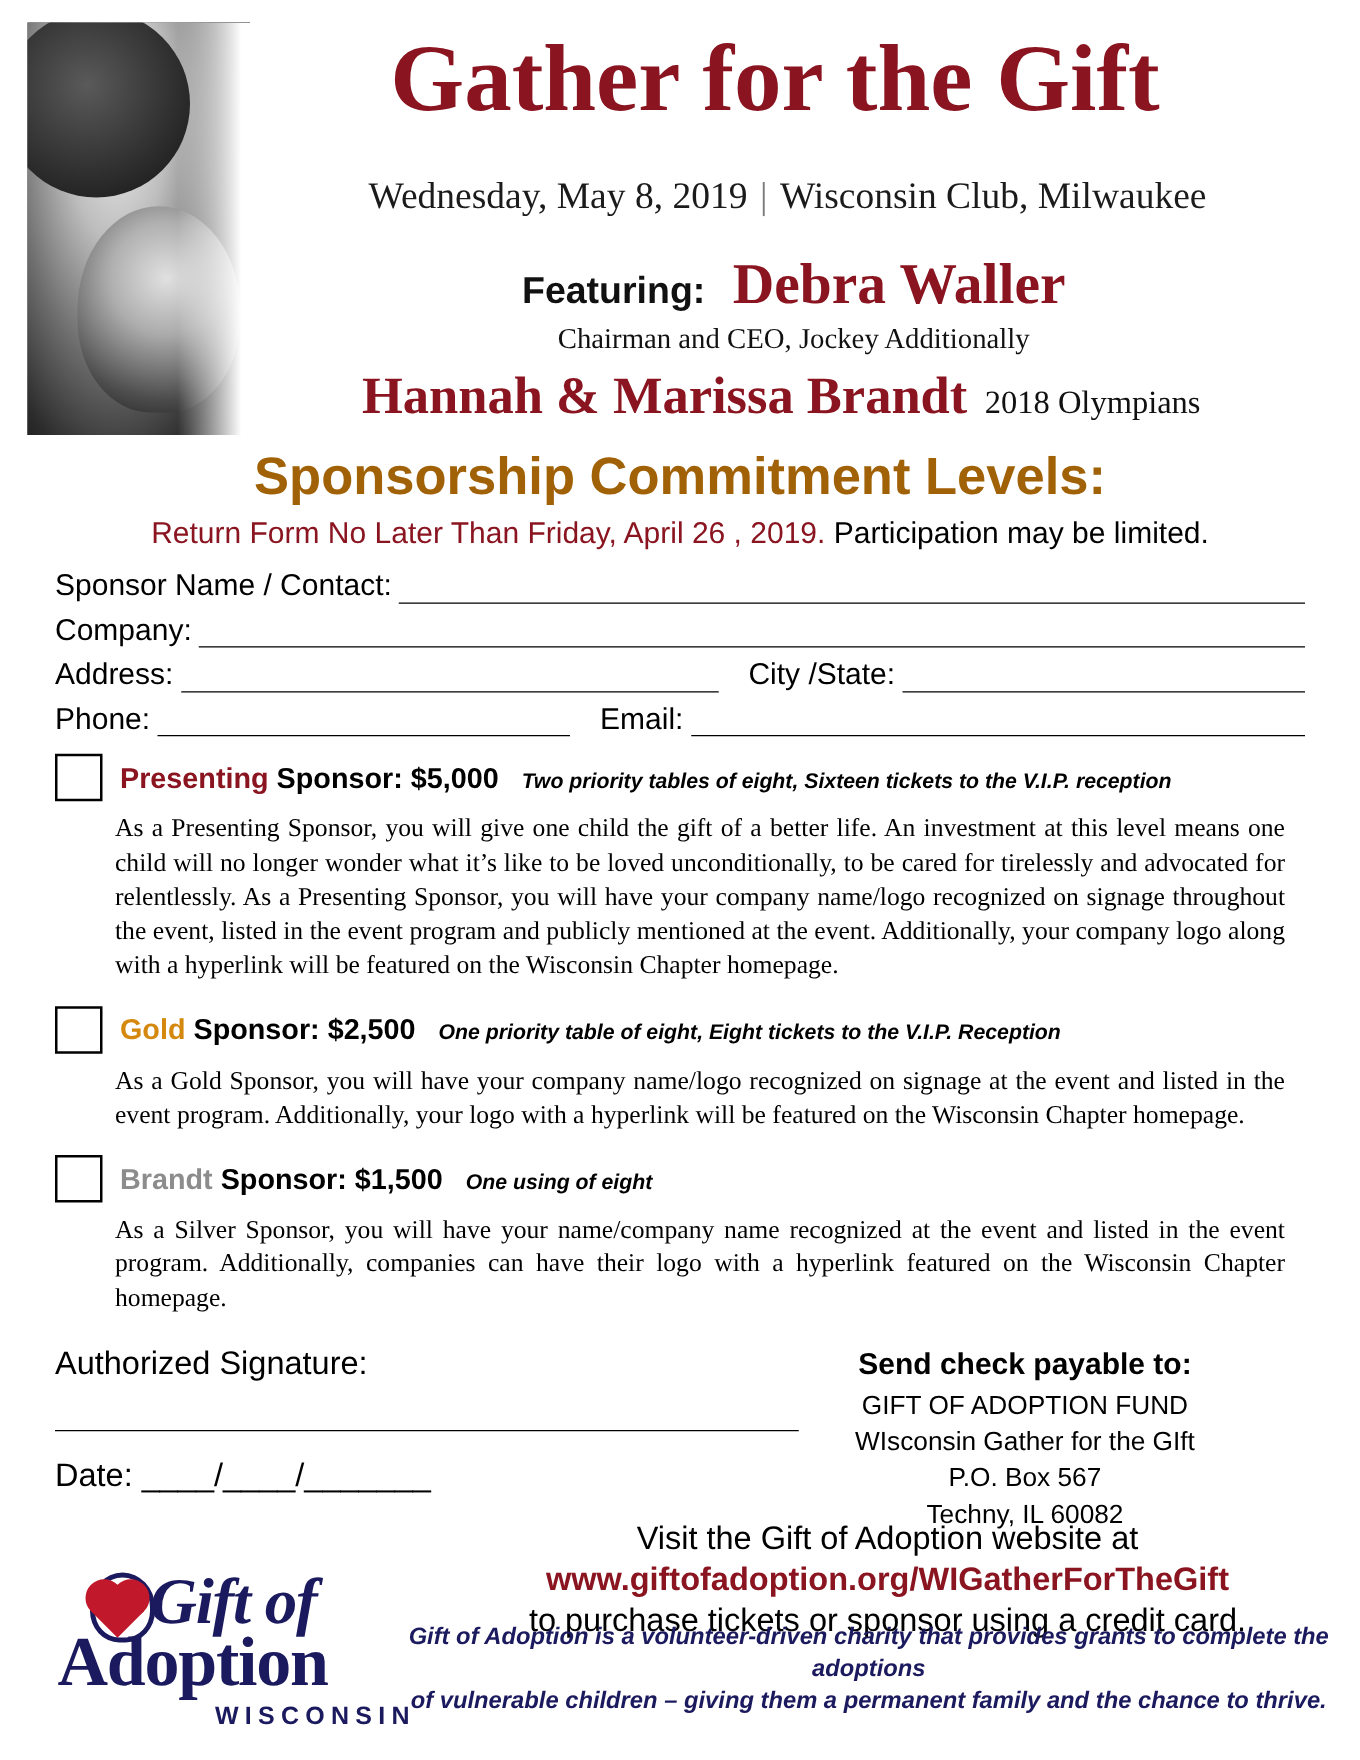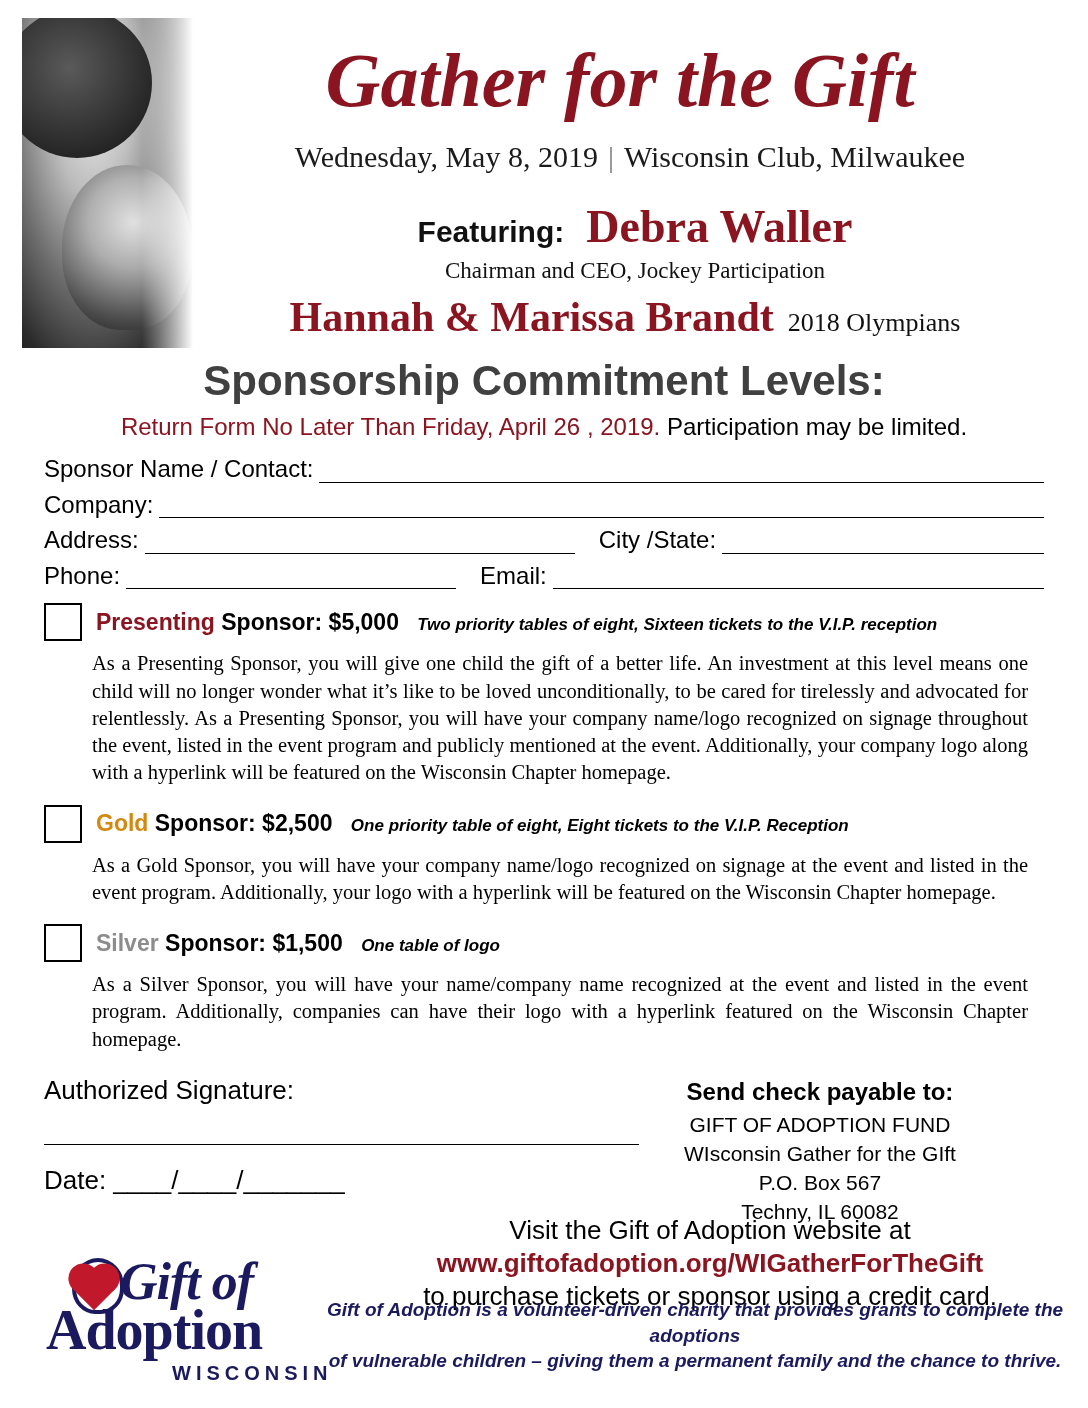--- a/index.html
+++ b/index.html
@@ -59,25 +59,24 @@
   .photo-fade {
     position: absolute;
     right: 0; top: 0;
     width: 58px; height: 100%;
     background: linear-gradient(90deg, rgba(255,255,255,0) 0%, #ffffff 88%);
   }
 
   .title {
     position: absolute;
     left: 170px;
-    top: 42px;
+    top: 25px;
     width: 900px;
     text-align: center;
     font-family: "Liberation Serif", serif;
-    font-style: italic;
     font-weight: bold;
     font-size: 76px;
     color: #8a1520;
     letter-spacing: 0px;
     line-height: 1;
   }
   .subtitle {
     position: absolute;
     left: 190px;
     top: 140px;
@@ -142,21 +141,21 @@
     color: #111;
     margin-left: 14px;
   }
 
   
   .commit-title {
     text-align: center;
     font-family: "Liberation Sans", sans-serif;
     font-weight: bold;
     font-size: 42px;
-    color: #404040;
+    color: #a16207;
     margin-top: 2px;
   }
   .deadline {
     text-align: center;
     font-size: 24px;
     margin-top: 8px;
   }
   .deadline .red { color: #8a1520; }
   .deadline .blk { color: #000; }
 
@@ -366,21 +365,21 @@
     <div class="title">Gather for the Gift</div>
 
     <div class="subtitle">
       <span>Wednesday, May 8, 2019</span><span class="divider">|</span><span>Wisconsin Club, Milwaukee</span>
     </div>
 
     <div class="feature-row">
       <span class="featuring">Featuring:</span>
       <span class="speaker">Debra Waller</span>
     </div>
-    <div class="speaker-title">Chairman and CEO, Jockey Participation</div>
+    <div class="speaker-title">Chairman and CEO, Jockey Additionally</div>
 
     <div class="olympians-row">
       <span class="olympians-name">Hannah &amp; Marissa Brandt</span>
       <span class="olympians-year">2018 Olympians</span>
     </div>
   </div>
 
   <div class="commit-title">Sponsorship Commitment Levels:</div>
   <div class="deadline">
     <span class="red">Return Form No Later Than Friday, April 26 , 2019.</span>
@@ -433,22 +432,22 @@
           <span class="level-perk">One priority table of eight, Eight tickets to the V.I.P. Reception</span>
         </div>
       </div>
       <div class="level-body">As a Gold Sponsor, you will have your company name/logo recognized on signage at the event and listed in the event program. Additionally, your logo with a hyperlink will be featured on the Wisconsin Chapter homepage.</div>
     </div>
 
     <div class="level" style="margin-top:18px">
       <div class="level-head">
         <div class="checkbox"></div>
         <div class="level-title">
-          <span class="tier-silver">Silver</span><span> Sponsor: $1,500</span>
-          <span class="level-perk">One table of logo</span>
+          <span class="tier-silver">Brandt</span><span> Sponsor: $1,500</span>
+          <span class="level-perk">One using of eight</span>
         </div>
       </div>
       <div class="level-body">As a Silver Sponsor, you will have your name/company name recognized at the event and listed in the event program. Additionally, companies can have their logo with a hyperlink featured on the Wisconsin Chapter homepage.</div>
     </div>
   </div>
 
   <div class="bottom">
     <div class="sig">
       <div class="sig-label">Authorized Signature:</div>
       <div class="sig-line"></div>

